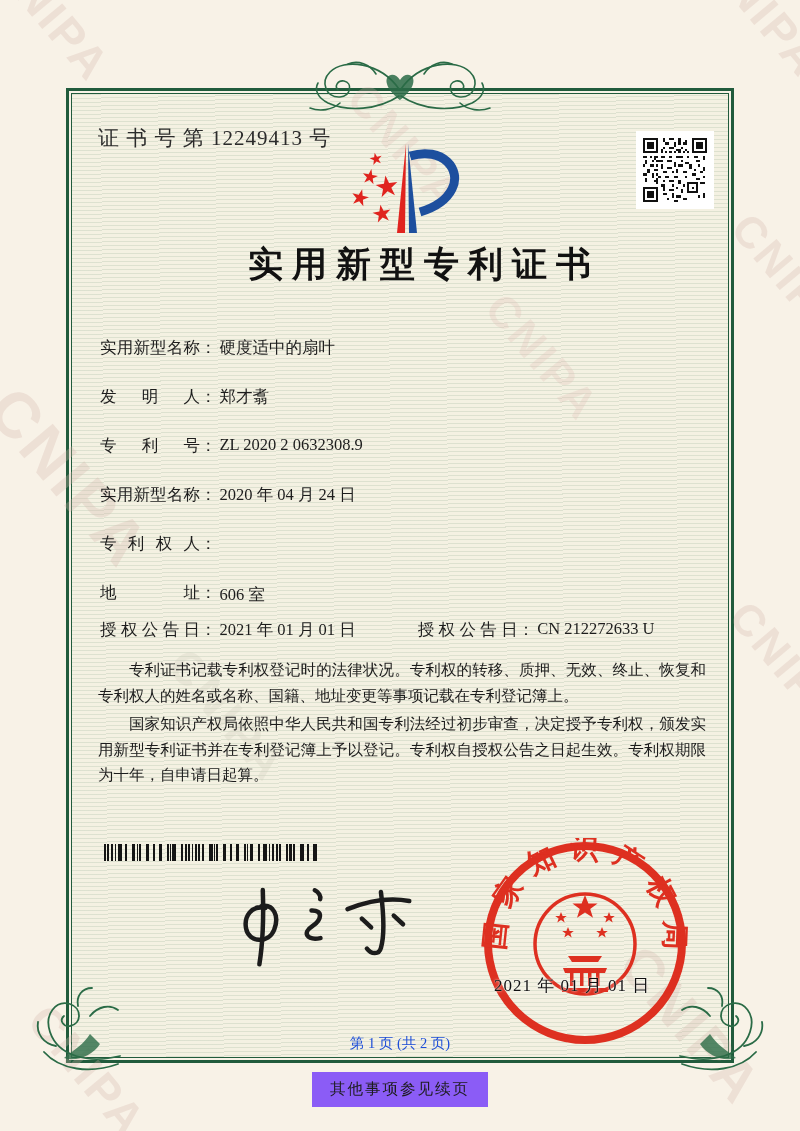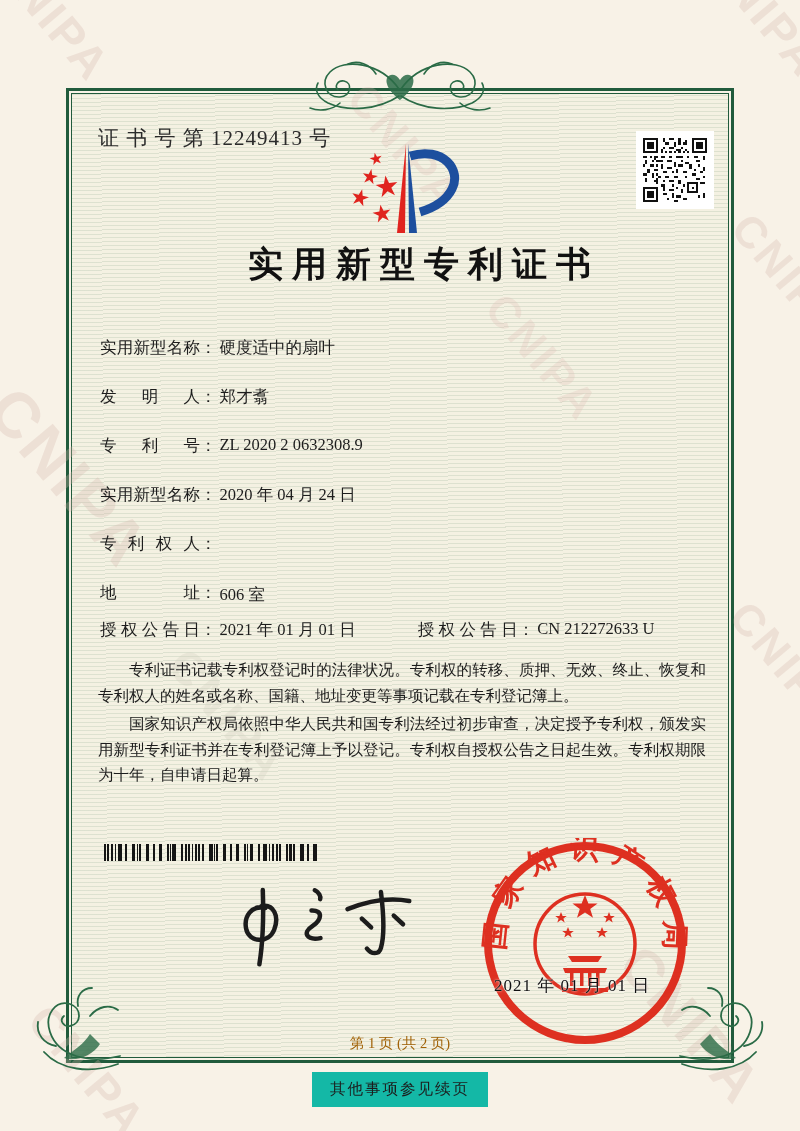--- a/index.html
+++ b/index.html
@@ -47,22 +47,22 @@
       repeating-linear-gradient(90deg,rgba(0,0,0,0) 0 3px,#151515 3px 5px,rgba(0,0,0,0) 5px 13px);}
 
   .sig-block{left:114px;top:901px;font-family:"Liberation Sans","DejaVu Sans",sans-serif;
              font-size:17px;font-weight:bold;letter-spacing:3px;line-height:38px;color:#1b1b1b;}
   .sig-svg{left:224px;top:876px;}
 
   .seal-svg{left:480px;top:838px;opacity:0.94;}
   .seal-date{left:494px;top:974px;font-size:17px;color:#101010;letter-spacing:1px;z-index:4;
              text-shadow:0 0 3px rgba(255,255,255,0.85),0 0 1px rgba(255,255,255,0.85);}
 
-  .pagenum{left:66px;top:1034px;width:668px;text-align:center;font-size:14.5px;color:#a16207;}
-  .cont-note{left:50%;top:1072px;transform:translateX(-50%);background:#14b8a6;
+  .pagenum{left:66px;top:1034px;width:668px;text-align:center;font-size:14.5px;color:#1d4ed8;}
+  .cont-note{left:50%;top:1072px;transform:translateX(-50%);background:#8b5cf6;
              padding:7px 18px;font-size:15.5px;letter-spacing:2px;color:#1c1c1c;}
 
   .ornament-top{left:280px;top:56px;z-index:2;}
   .corner-bl{left:30px;top:986px;z-index:2;}
   .corner-br{left:678px;top:986px;z-index:2;transform:scaleX(-1);}
 </style>
 </head>
 <body>
 
 <div id="page">

